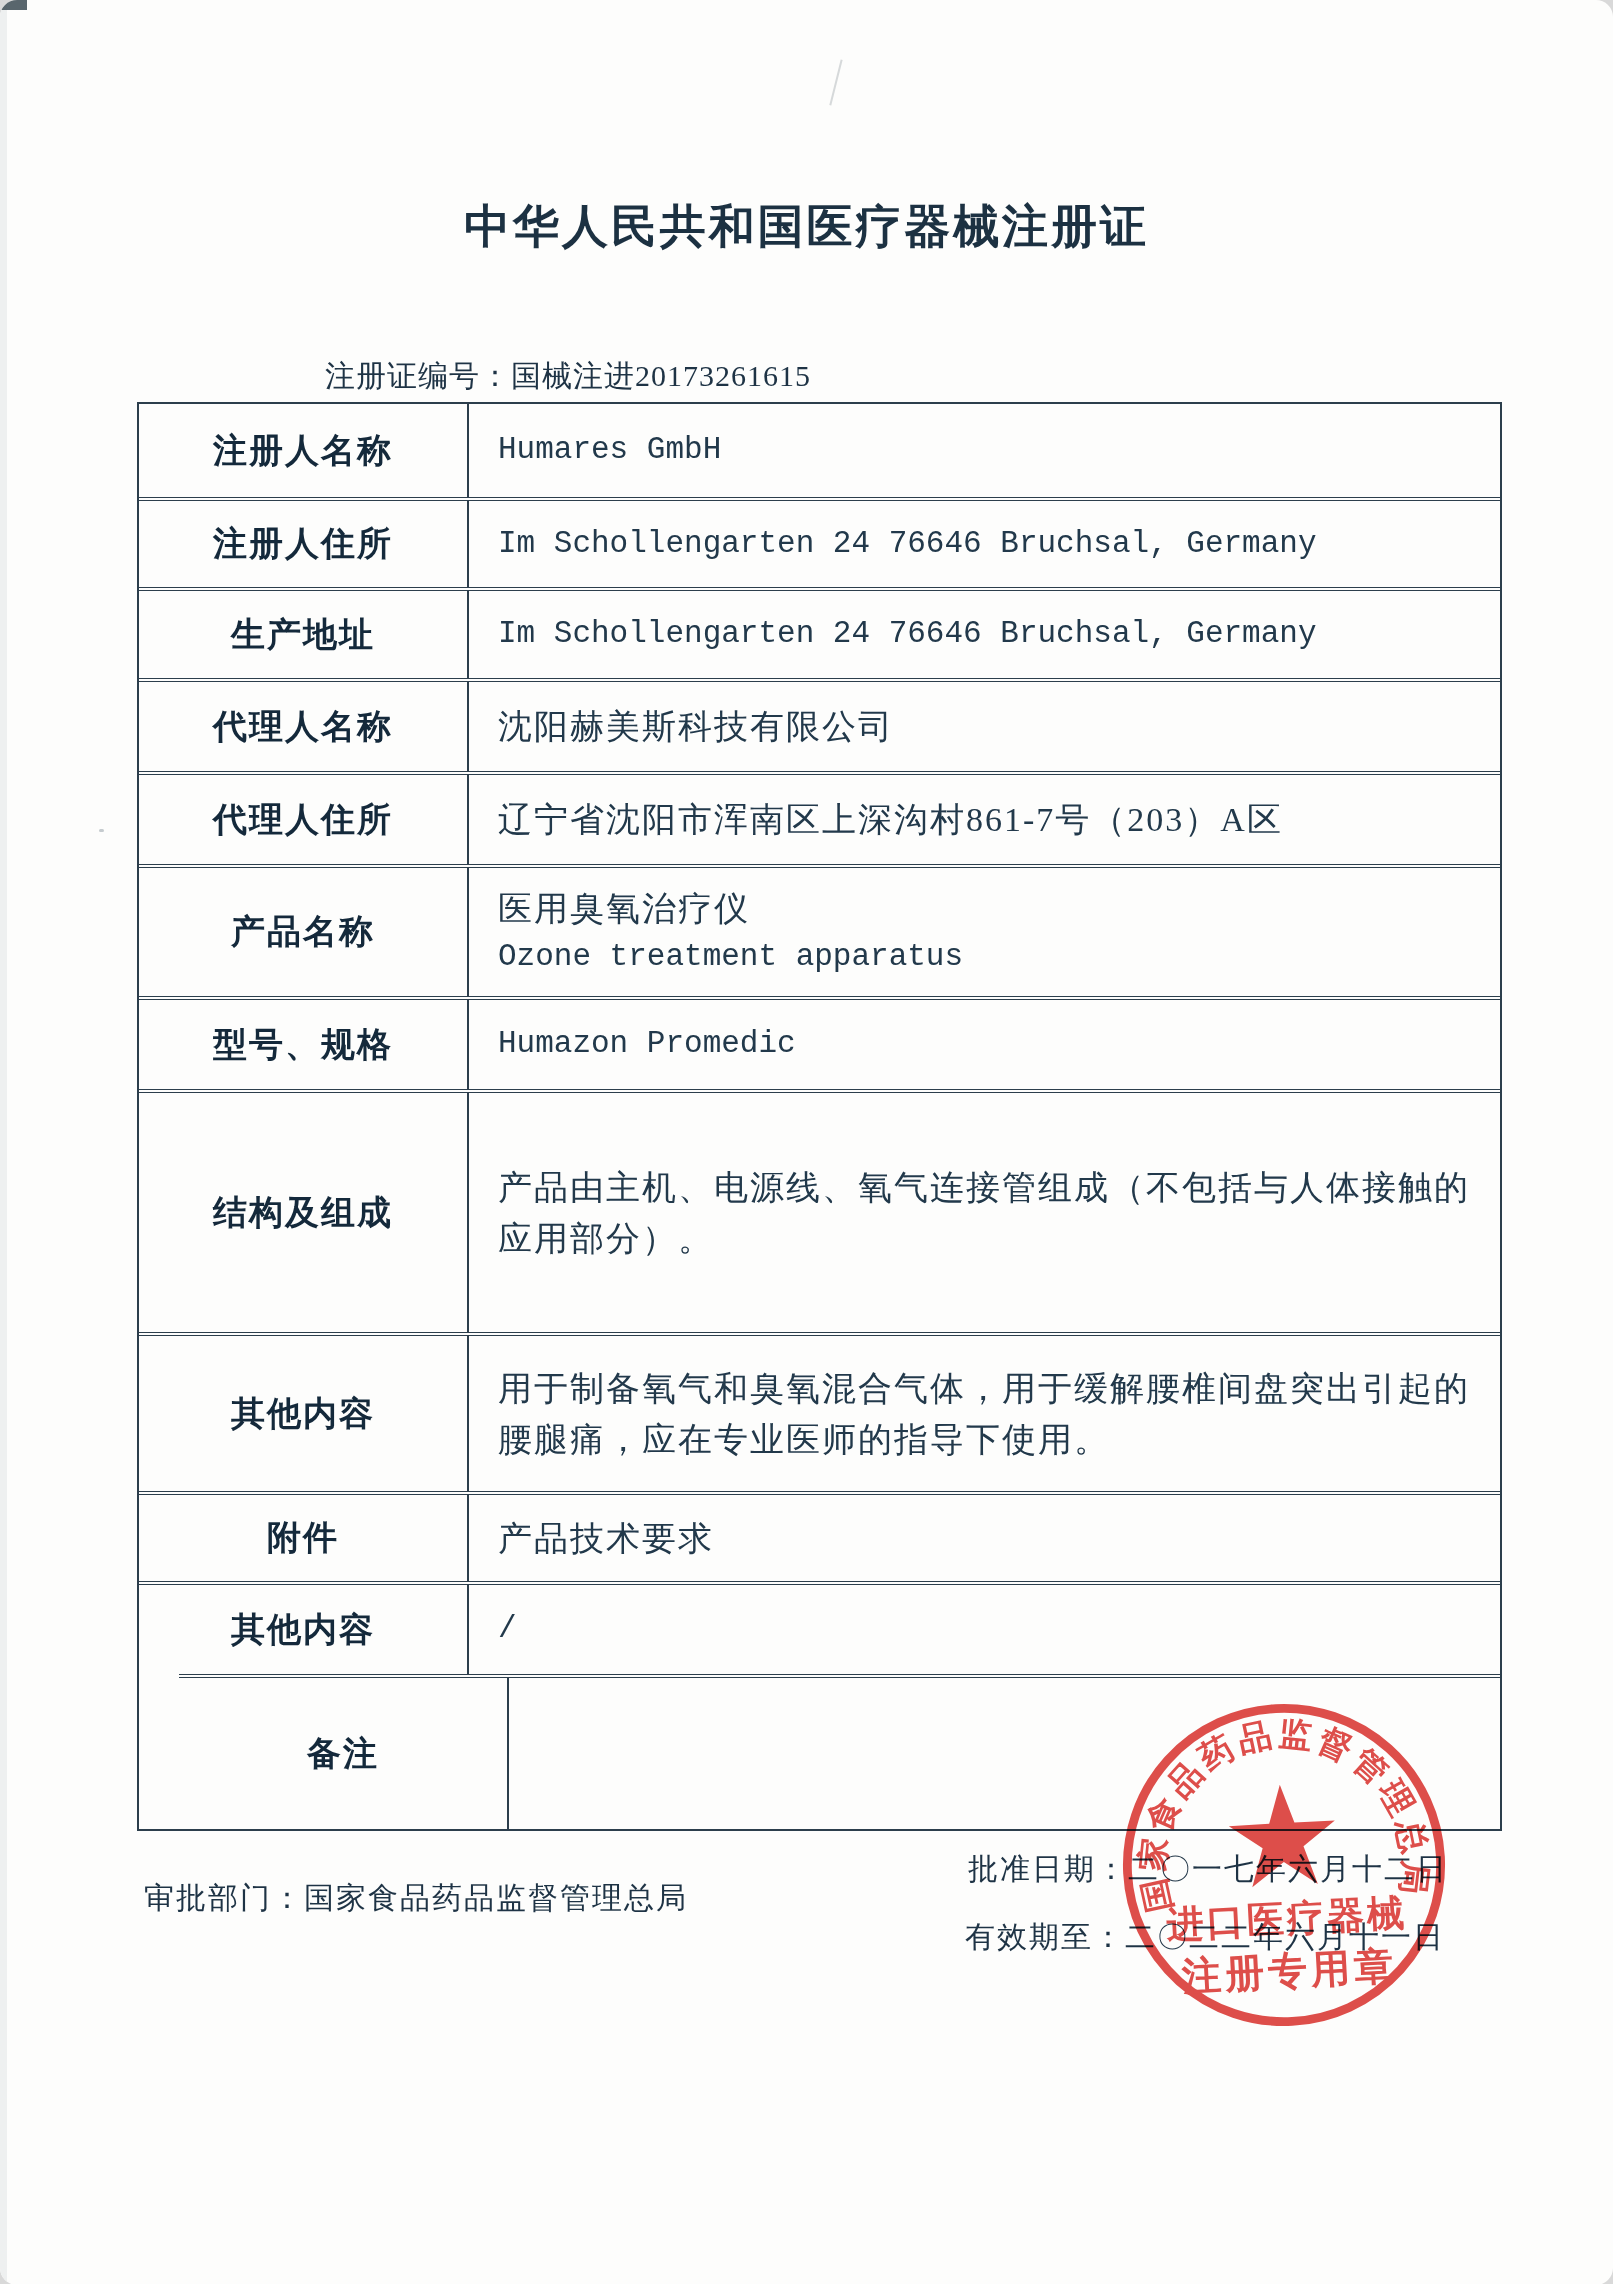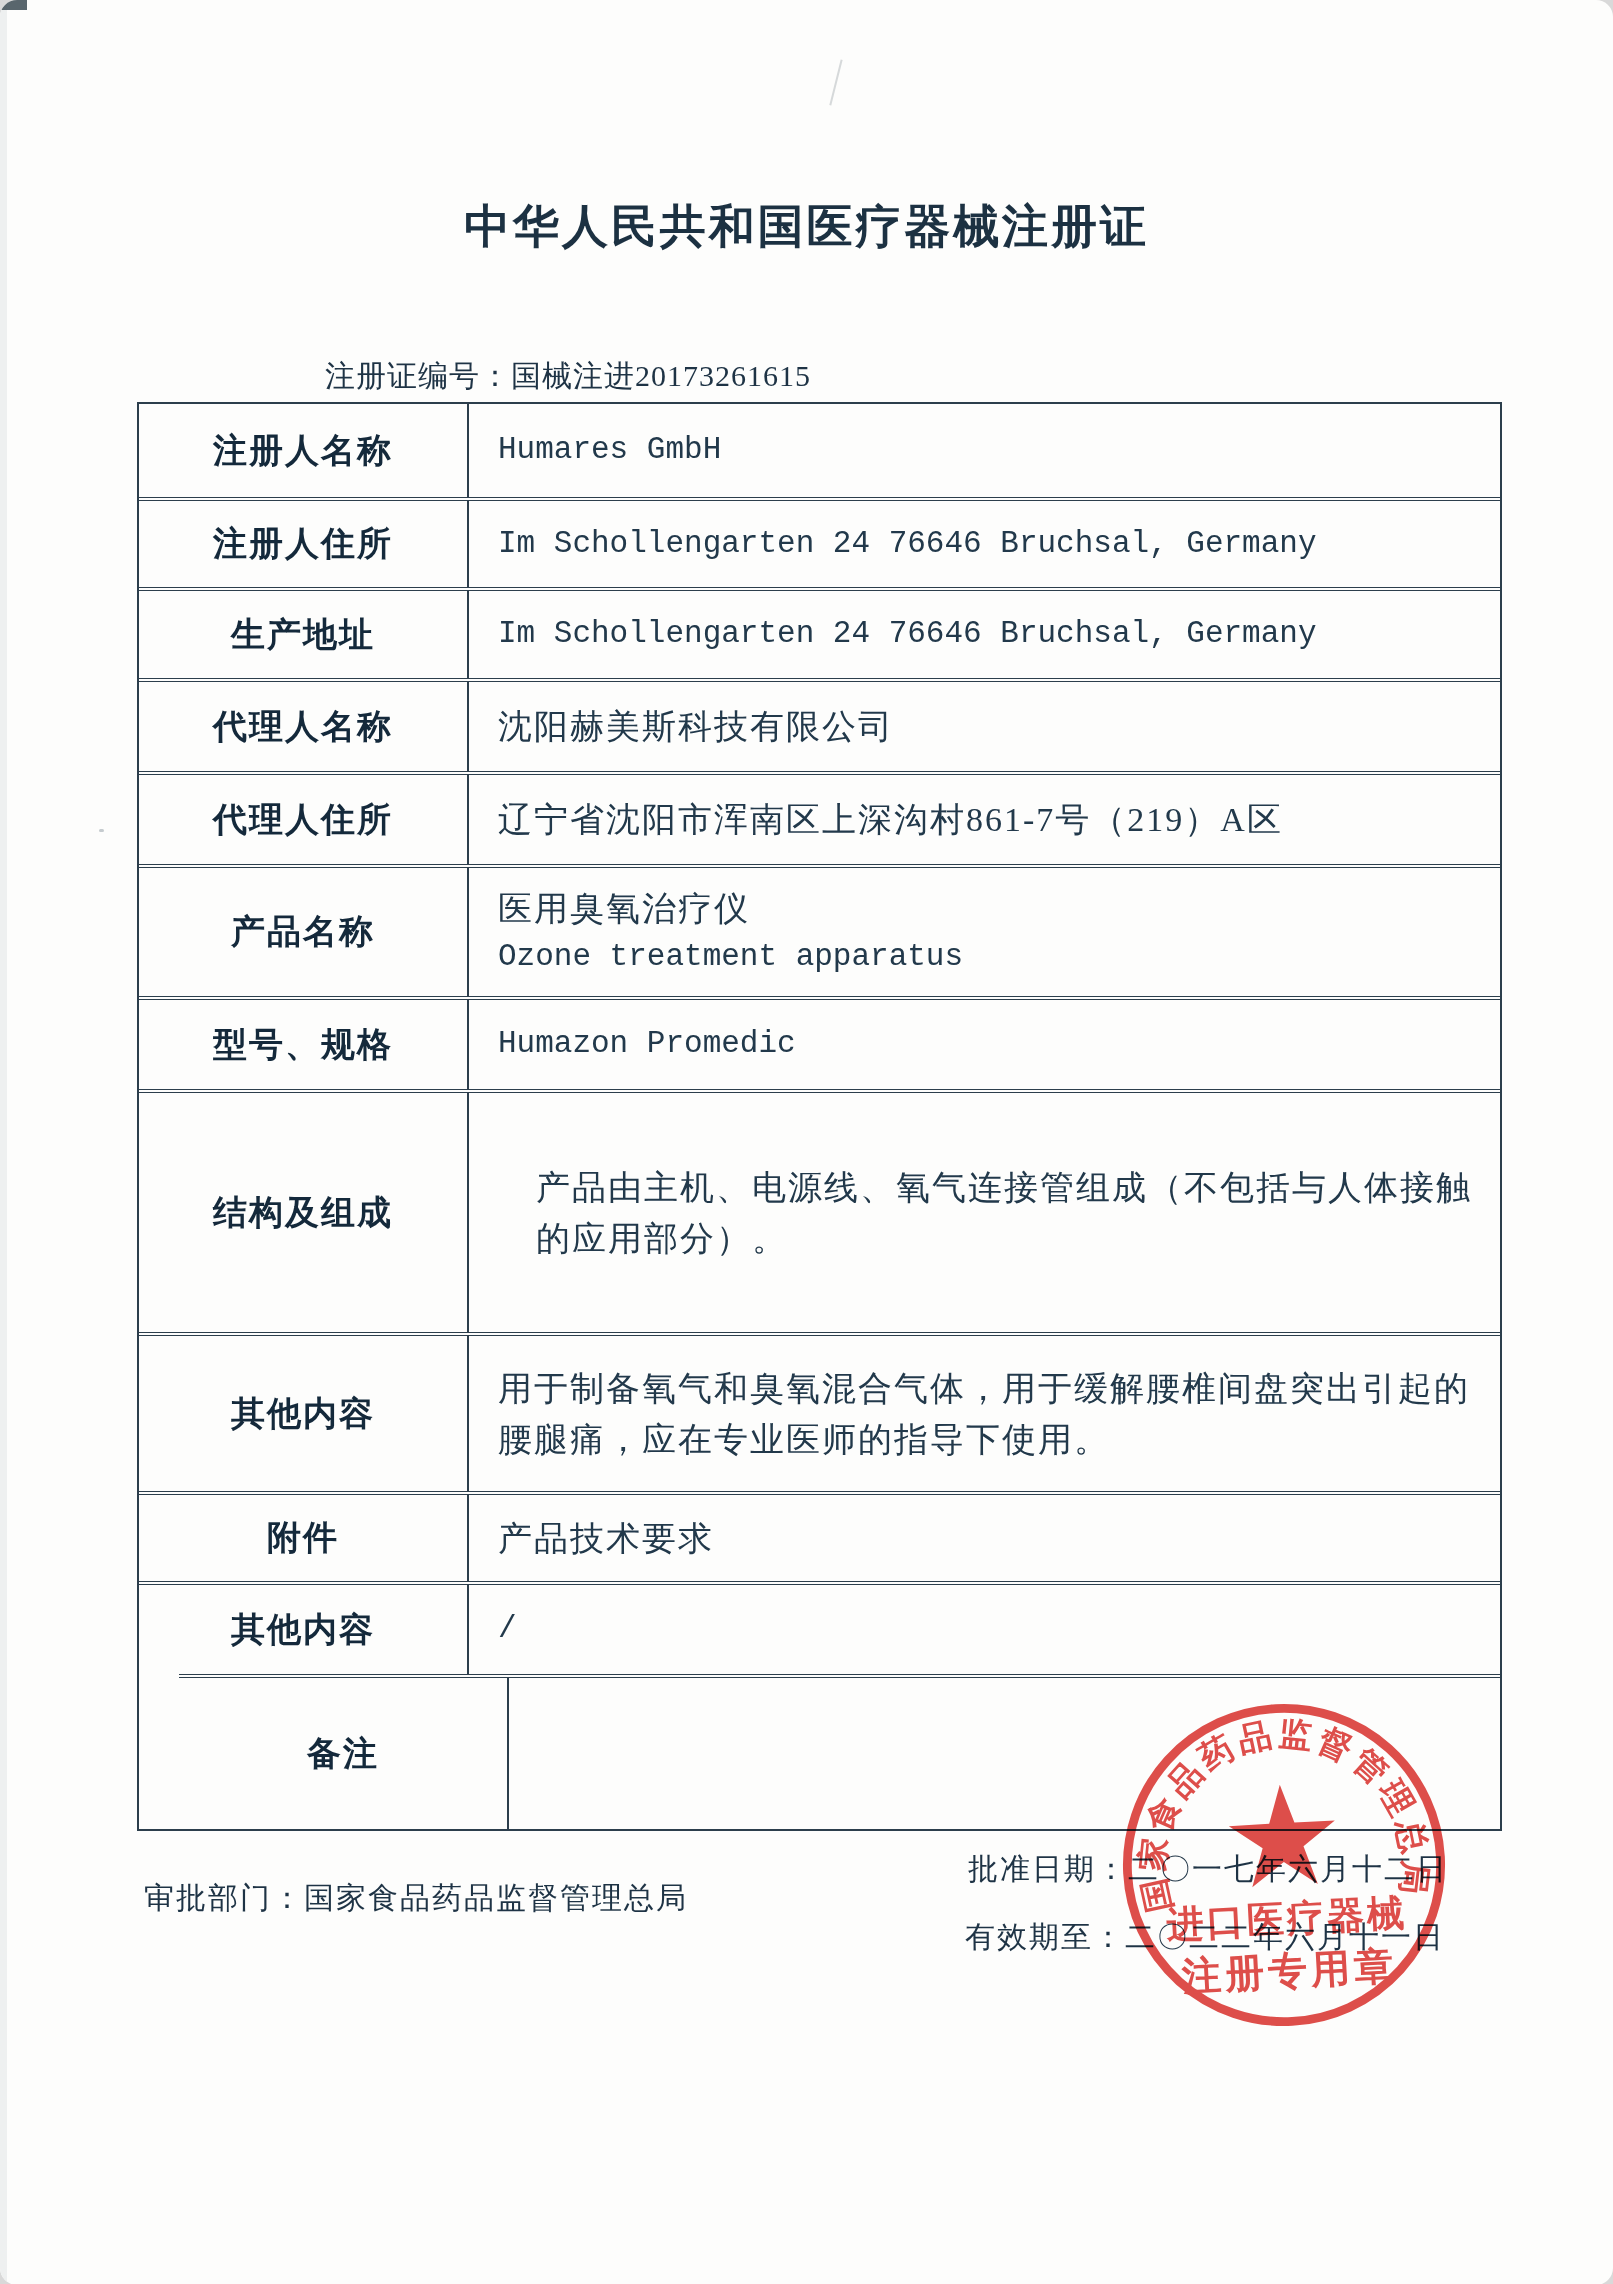--- a/index.html
+++ b/index.html
@@ -54,21 +54,21 @@
     display:flex;flex-direction:column;justify-content:center;
     padding-left:29px;padding-right:19px;
     font-size:34px;letter-spacing:2px;line-height:1.5;
     color:#22394b;
   }
   .tvalue.mono{font-family:"Liberation Mono", monospace;font-size:31px;letter-spacing:0;}
   .sub-mono{font-family:"Liberation Mono", monospace;font-size:31px;letter-spacing:0;}
   
   .r0{height:93px;}  .r1{height:90px;}  .r2{height:91px;}
   .r3{height:93px;}  .r4{height:93px;}  .r5{height:132px;}
-  .r6{height:93px;}  .r7{height:243px;gap:38px;} .r8{height:159px;}
+  .r6{height:93px;}  .r7{height:243px;} .r8{height:159px;}
   .r9{height:90px;}  .r10{height:93px;} .r11{height:155px;margin-left:40px;}
 
   .dept-line{position:absolute;left:144px;top:1878px;font-size:30px;letter-spacing:2px;color:#1e3345;}
   .date-line1{position:absolute;left:968px;top:1849px;font-size:30px;letter-spacing:2px;color:#1e3345;}
   .date-line2{position:absolute;left:965px;top:1917px;font-size:30px;letter-spacing:2px;color:#1e3345;}
 
   .stamp{
     position:absolute;left:1098px;top:1679px;
     width:372px;height:372px;
     mix-blend-mode:multiply;opacity:.92;
@@ -107,21 +107,21 @@
       <div class="tvalue mono">Im Schollengarten 24 76646 Bruchsal, Germany</div>
     </div>
 
     <div class="trow r3">
       <div class="tlabel">代理人名称</div>
       <div class="tvalue">沈阳赫美斯科技有限公司</div>
     </div>
 
     <div class="trow r4">
       <div class="tlabel">代理人住所</div>
-      <div class="tvalue">辽宁省沈阳市浑南区上深沟村861-7号（219）A区</div>
+      <div class="tvalue">辽宁省沈阳市浑南区上深沟村861-7号（203）A区</div>
     </div>
 
     <div class="trow r5">
       <div class="tlabel">产品名称</div>
       <div class="tvalue">
         <div>医用臭氧治疗仪</div>
         <div class="sub-mono">Ozone treatment apparatus</div>
       </div>
     </div>
 

